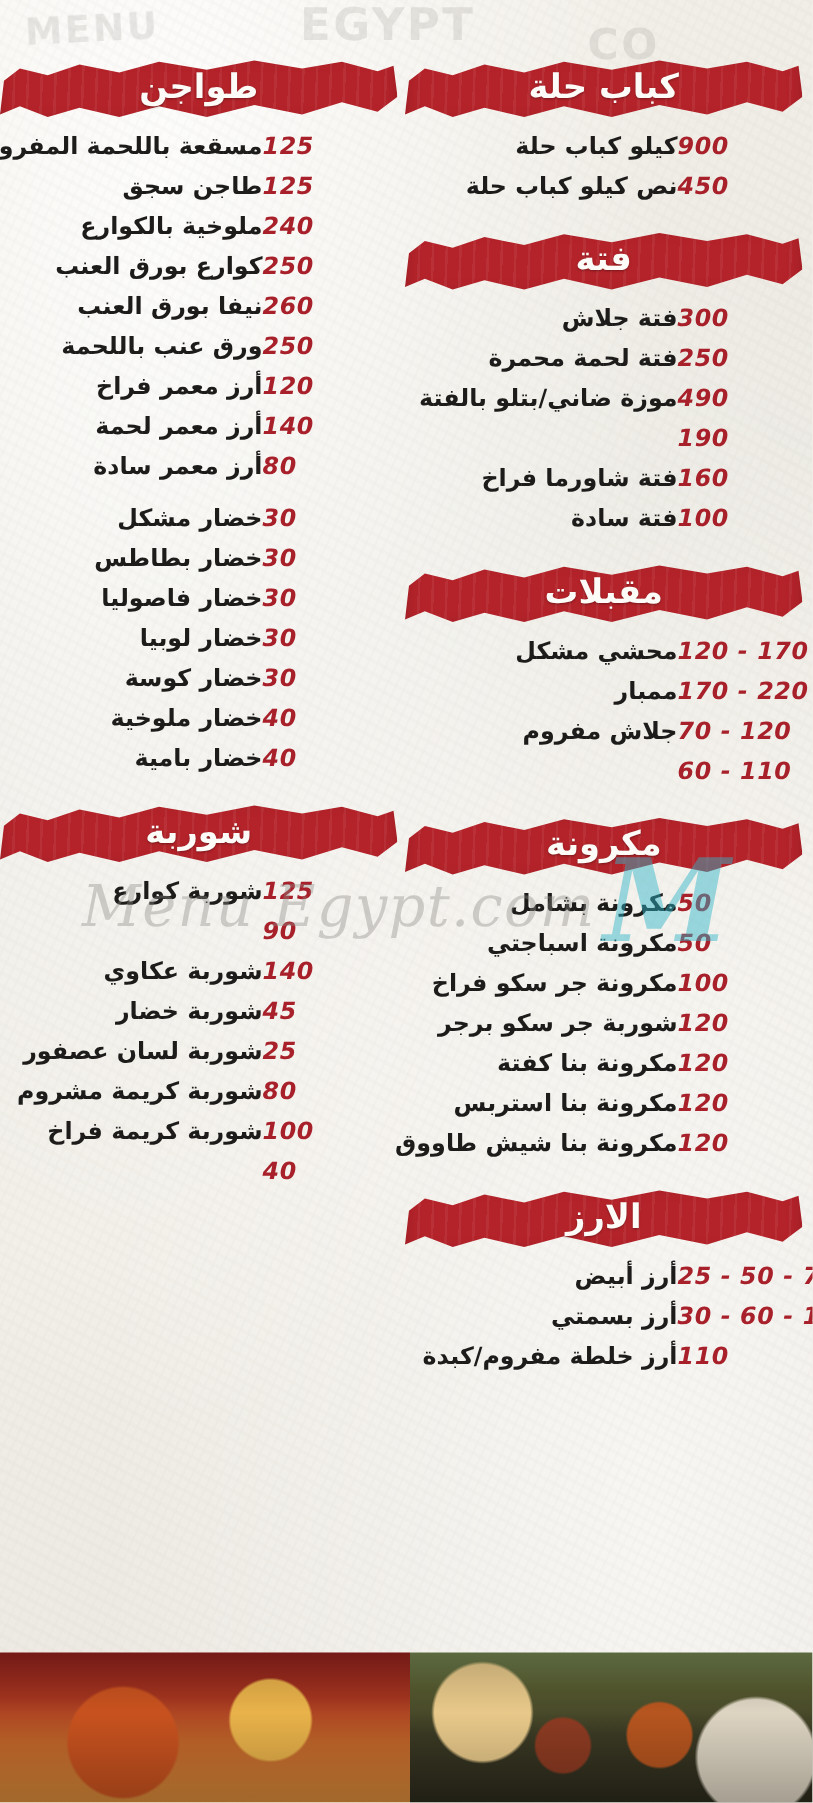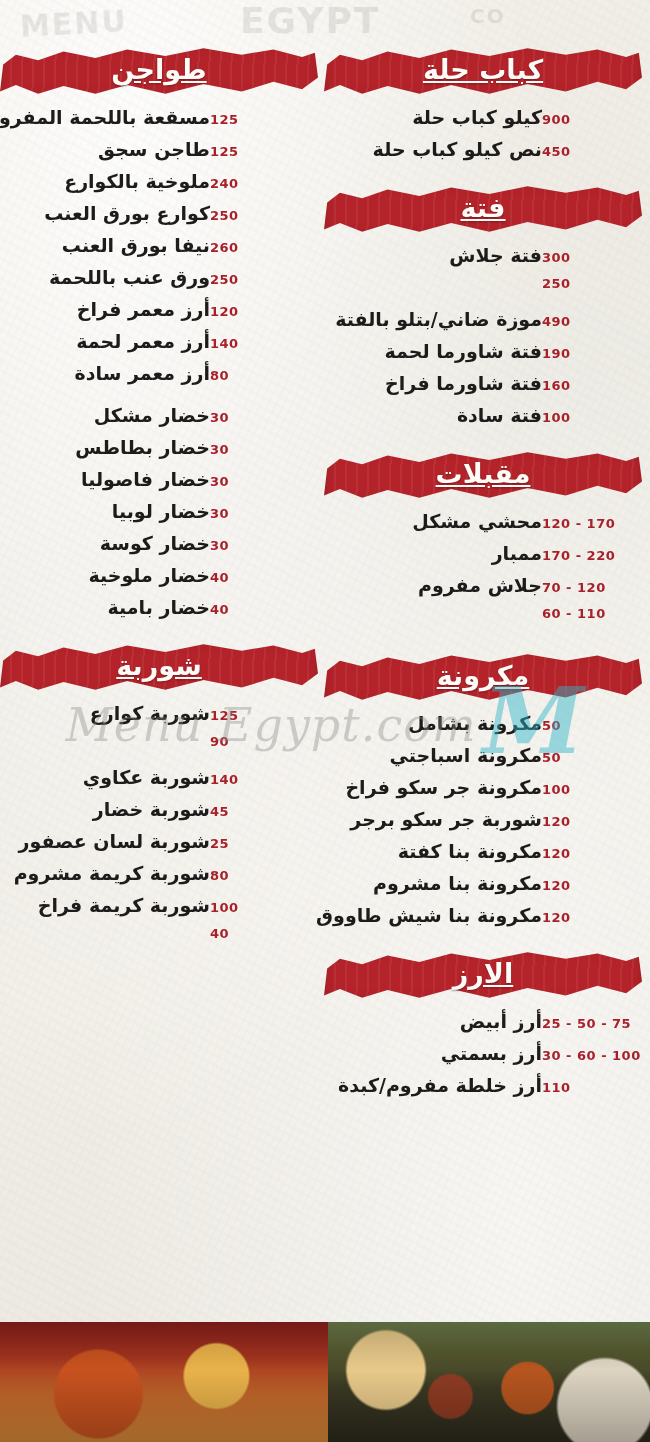--- a/index.html
+++ b/index.html
@@ -37,21 +37,21 @@
   .ghost {
     position: absolute;
     opacity: .16;
     filter: blur(.3px);
     color: #7d7a73;
     font-weight: bold;
     letter-spacing: 2px;
   }
   .ghost.g1 { left: 20px; top: 6px; font-size: 30px; transform: rotate(-3deg); }
   .ghost.g2 { left: 240px; top: 0px; font-size: 36px; }
-  .ghost.g3 { left: 470px; top: 4px; font-size: 20px; }
+  .ghost.g3 { left: 470px; top: 16px; font-size: 34px; }
 
   .sheet {
     position: absolute;
     inset: 0;
   }
 
   
   .cols {
     position: absolute;
     top: 40px;
@@ -101,46 +101,46 @@
     inset: 0;
     display: flex;
     align-items: center;
     justify-content: center;
     color: #fdfbf7;
     font-size: 27px;
     font-weight: bold;
     letter-spacing: 1px;
     text-shadow: 0 1px 2px rgba(0,0,0,.35);
     padding-bottom: 3px;
-    text-decoration: underline;
   }
 
   .items {
     margin: 0;
     padding: 0 4px 10px 4px;
     list-style: none;
   }
   .row {
     display: flex;
     flex-direction: row;
     align-items: baseline;
     justify-content: flex-start;
     padding: 2px 0;
     min-height: 28px;
   }
   .price {
     color: #a8202a;
-    font-size: 13px;
+    font-size: 19px;
     font-weight: bold;
     width: 104px;
     flex: 0 0 104px;
     text-align: left;
     direction: ltr;
     letter-spacing: .5px;
     white-space: nowrap;
+    font-style: italic;
   }
   .name {
     flex: 1 1 auto;
     color: #1d1c1b;
     font-size: 19px;
     font-weight: bold;
     text-align: right;
     padding-left: 6px;
     white-space: nowrap;
     overflow: visible;
@@ -255,28 +255,28 @@
           <div class="brush"></div>
           <div class="title">فتة</div>
         </div>
         <ul class="items">
           <li class="row">
             <span class="price">300</span>
             <span class="name">فتة جلاش</span>
           </li>
           <li class="row">
             <span class="price">250</span>
+            <span class="name">فتة لحمة محمرة</span>
           </li>
           <li class="row">
             <span class="price">490</span>
             <span class="name">موزة ضاني/بتلو بالفتة</span>
           </li>
           <li class="row">
             <span class="price">190</span>
-            <span class="name">فتة شاورما لحمة</span>
           </li>
           <li class="row">
             <span class="price">160</span>
             <span class="name">فتة شاورما فراخ</span>
           </li>
           <li class="row">
             <span class="price">100</span>
             <span class="name">فتة سادة</span>
           </li>
         </ul>
@@ -327,21 +327,21 @@
           <li class="row">
             <span class="price">120</span>
             <span class="name">شوربة جر سكو برجر</span>
           </li>
           <li class="row">
             <span class="price">120</span>
             <span class="name">مكرونة بنا كفتة</span>
           </li>
           <li class="row">
             <span class="price">120</span>
-            <span class="name">مكرونة بنا مشروم</span>
+            <span class="name">مكرونة بنا استربس</span>
           </li>
           <li class="row">
             <span class="price">120</span>
             <span class="name">مكرونة بنا شيش طاووق</span>
           </li>
         </ul>
       </div>
 
       <div class="section">
         <div class="banner">

